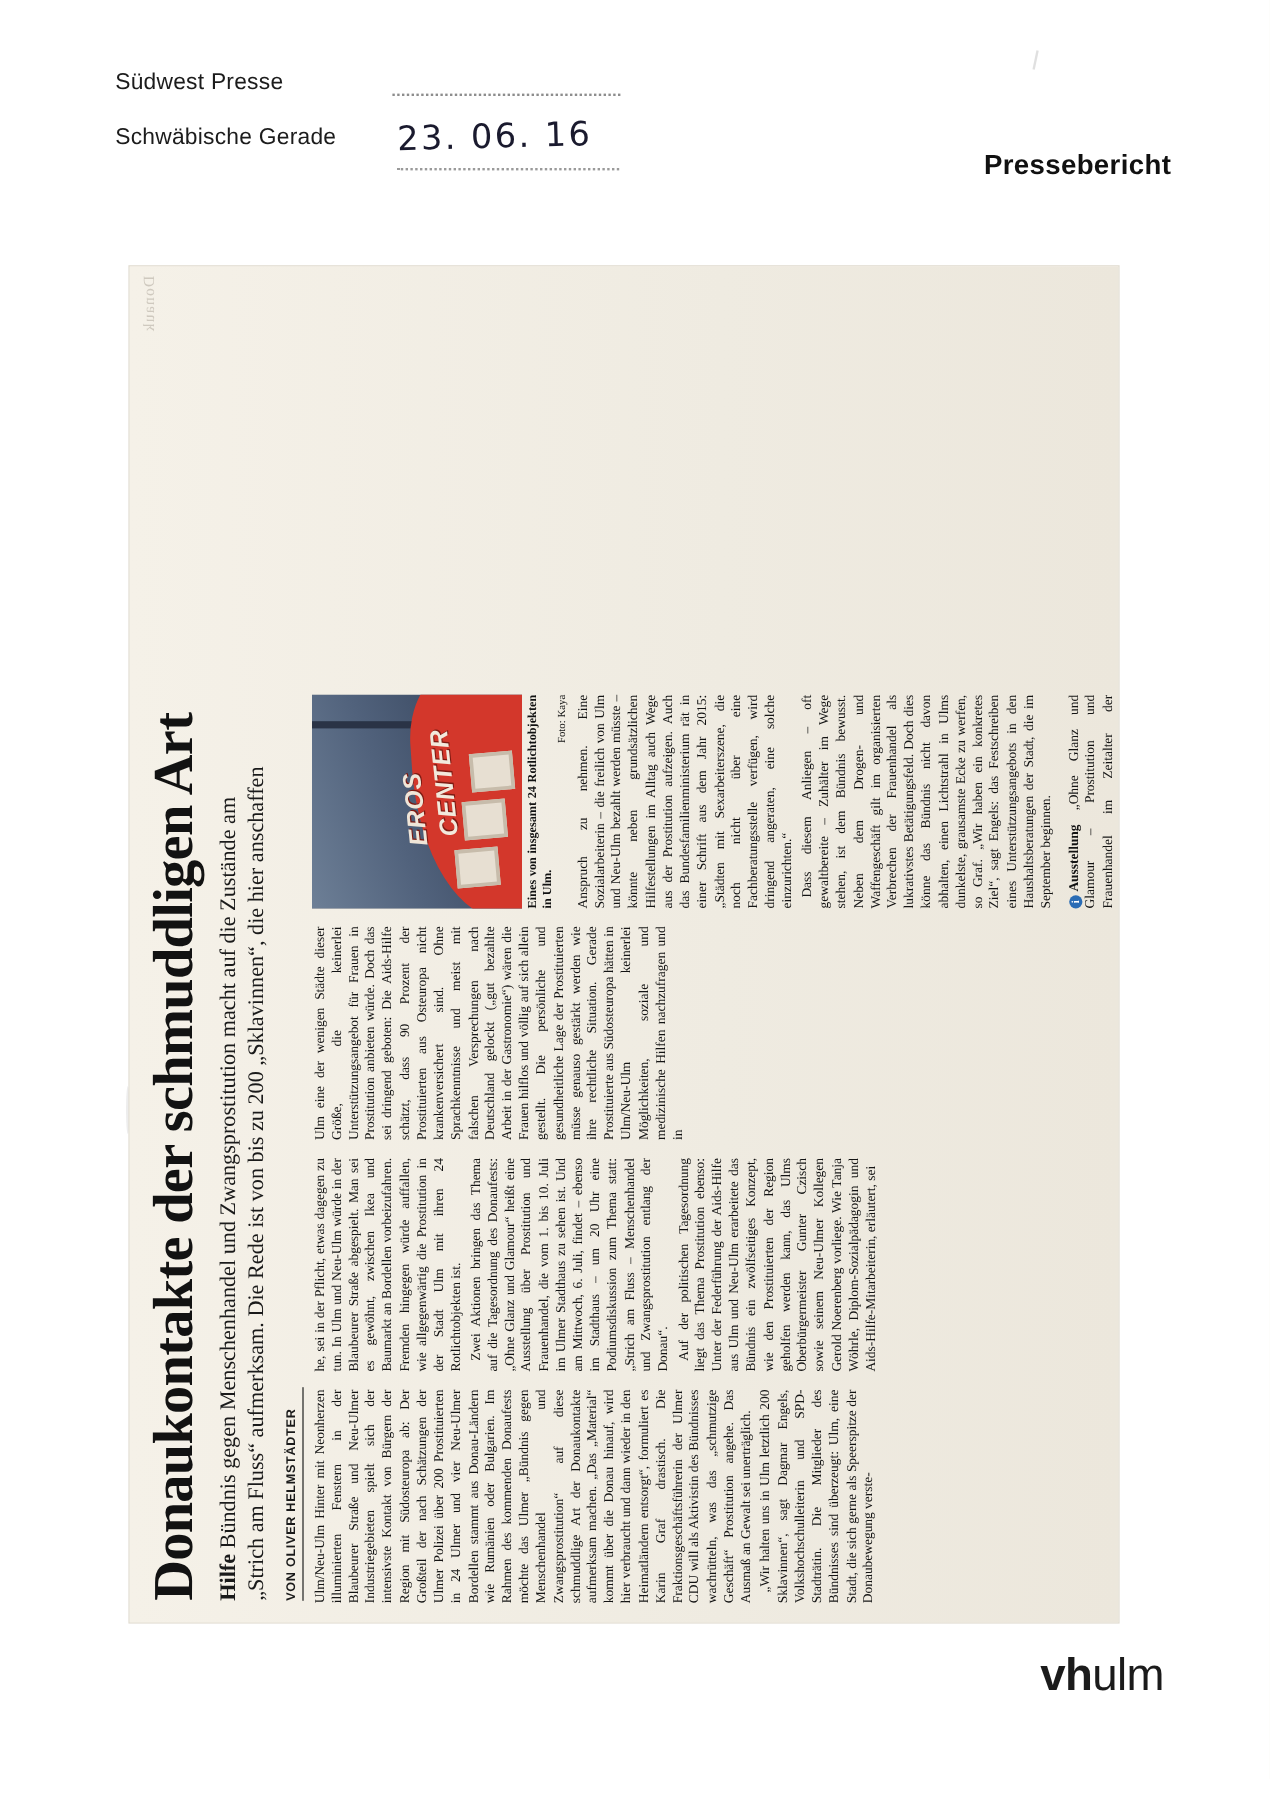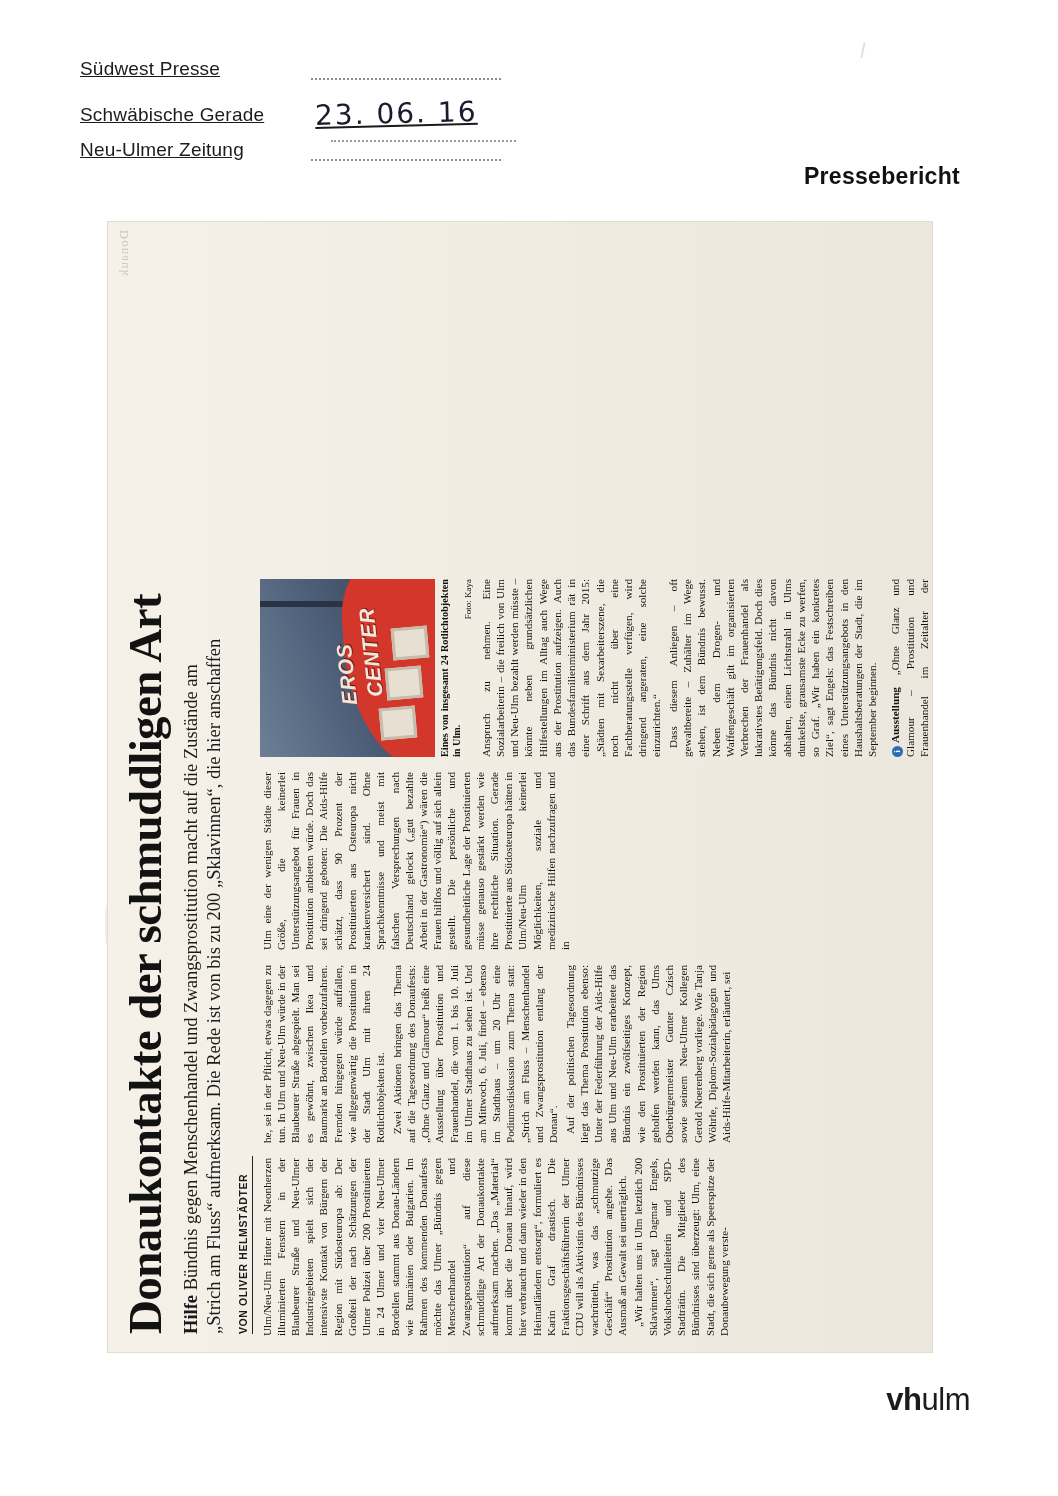--- a/index.html
+++ b/index.html
@@ -13,23 +13,22 @@
     position: relative;
     font-family: "Liberation Sans", sans-serif;
     color: #1a1a1a;
     overflow: hidden;
   }
 
   
   .header {
     position: absolute;
     top: 58px;
-    left: 80px;
+    left: 96px;
     width: 880px;
-    text-decoration: underline;
   }
   .header-row {
     display: flex;
     align-items: flex-end;
     margin-bottom: 13px;
   }
   .hdr-label {
     font-size: 19px;
     color: #1c1c1c;
     width: 225px;
@@ -59,21 +58,20 @@
     border-bottom: 2px dotted #9a9a9a;
   }
   .presse-title {
     position: absolute;
     top: 66px;
     right: 0;
     font-size: 23px;
     font-weight: bold;
     color: #111;
     letter-spacing: 0.3px;
-    margin-top: 39px;
   }
 
   
   .clipping {
     position: absolute;
     left: 108px;
     top: 222px;
     width: 824px;
     height: 1130px;
     background: #f3efe6;
@@ -252,21 +250,21 @@
     color: rgba(120,110,95,0.30);
     transform: scaleX(-1);
     letter-spacing: 1px;
   }
 
   
   .footer-logo {
     position: absolute;
     right: 88px;
     bottom: 78px;
-    font-size: 31px;
+    font-size: 38px;
     letter-spacing: -0.5px;
     color: #1b1b1b;
     font-family: "Liberation Sans", sans-serif;
     margin-top: 20px;
   }
   .footer-logo b { font-weight: bold; }
   .footer-logo span.light { font-weight: normal; }
 
   
   .artifact {
@@ -280,24 +278,20 @@
 <body>
 
 <div class="header">
   <div class="header-row">
     <div class="hdr-label">Südwest Presse</div>
     <div class="dotline"></div>
   </div>
   <div class="header-row">
     <div class="hdr-label">Schwäbische Gerade</div>
     <div class="handwritten-date">23. 06. 16</div>
-  </div>
-  <div class="header-row">
-    <div class="hdr-label">Neu-Ulmer Zeitung</div>
-    <div class="dotline"></div>
   </div>
   <div class="presse-title">Pressebericht</div>
 </div>
 <div class="date-underline"></div>
 
 <div class="artifact a1"></div>
 <div class="artifact a2"></div>
 
 <div class="clipping">
   <div class="clip-inner">

